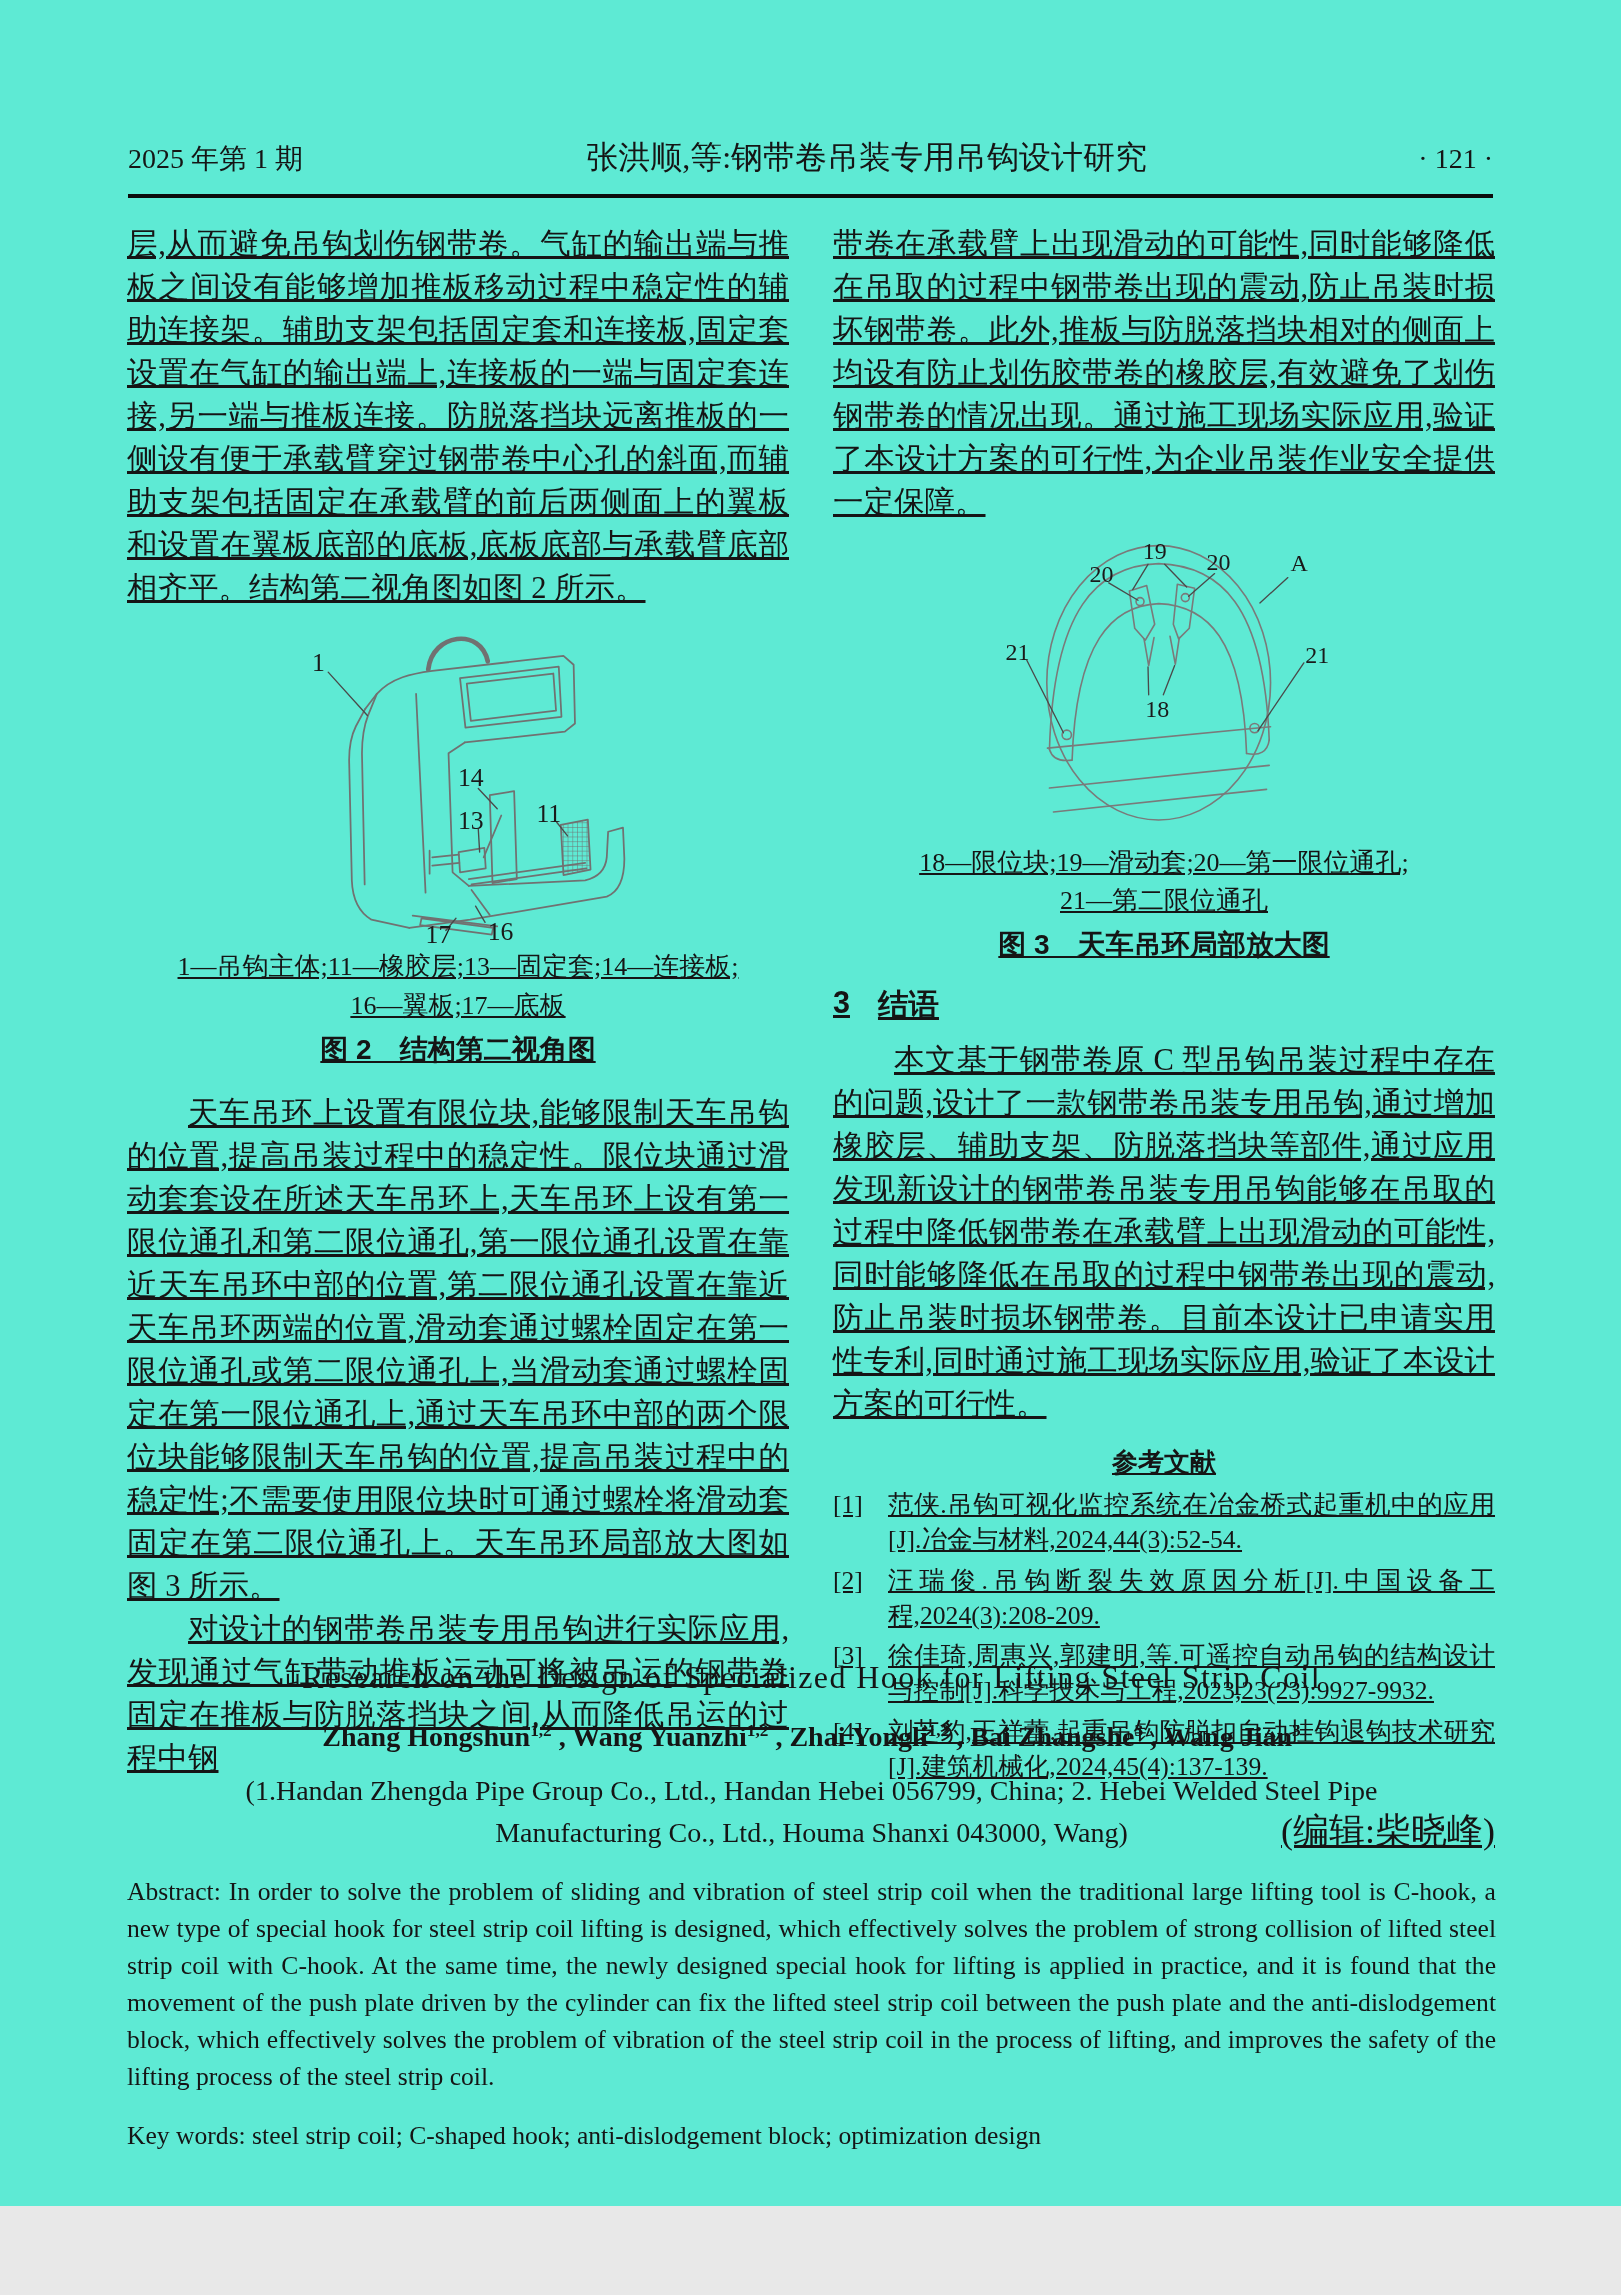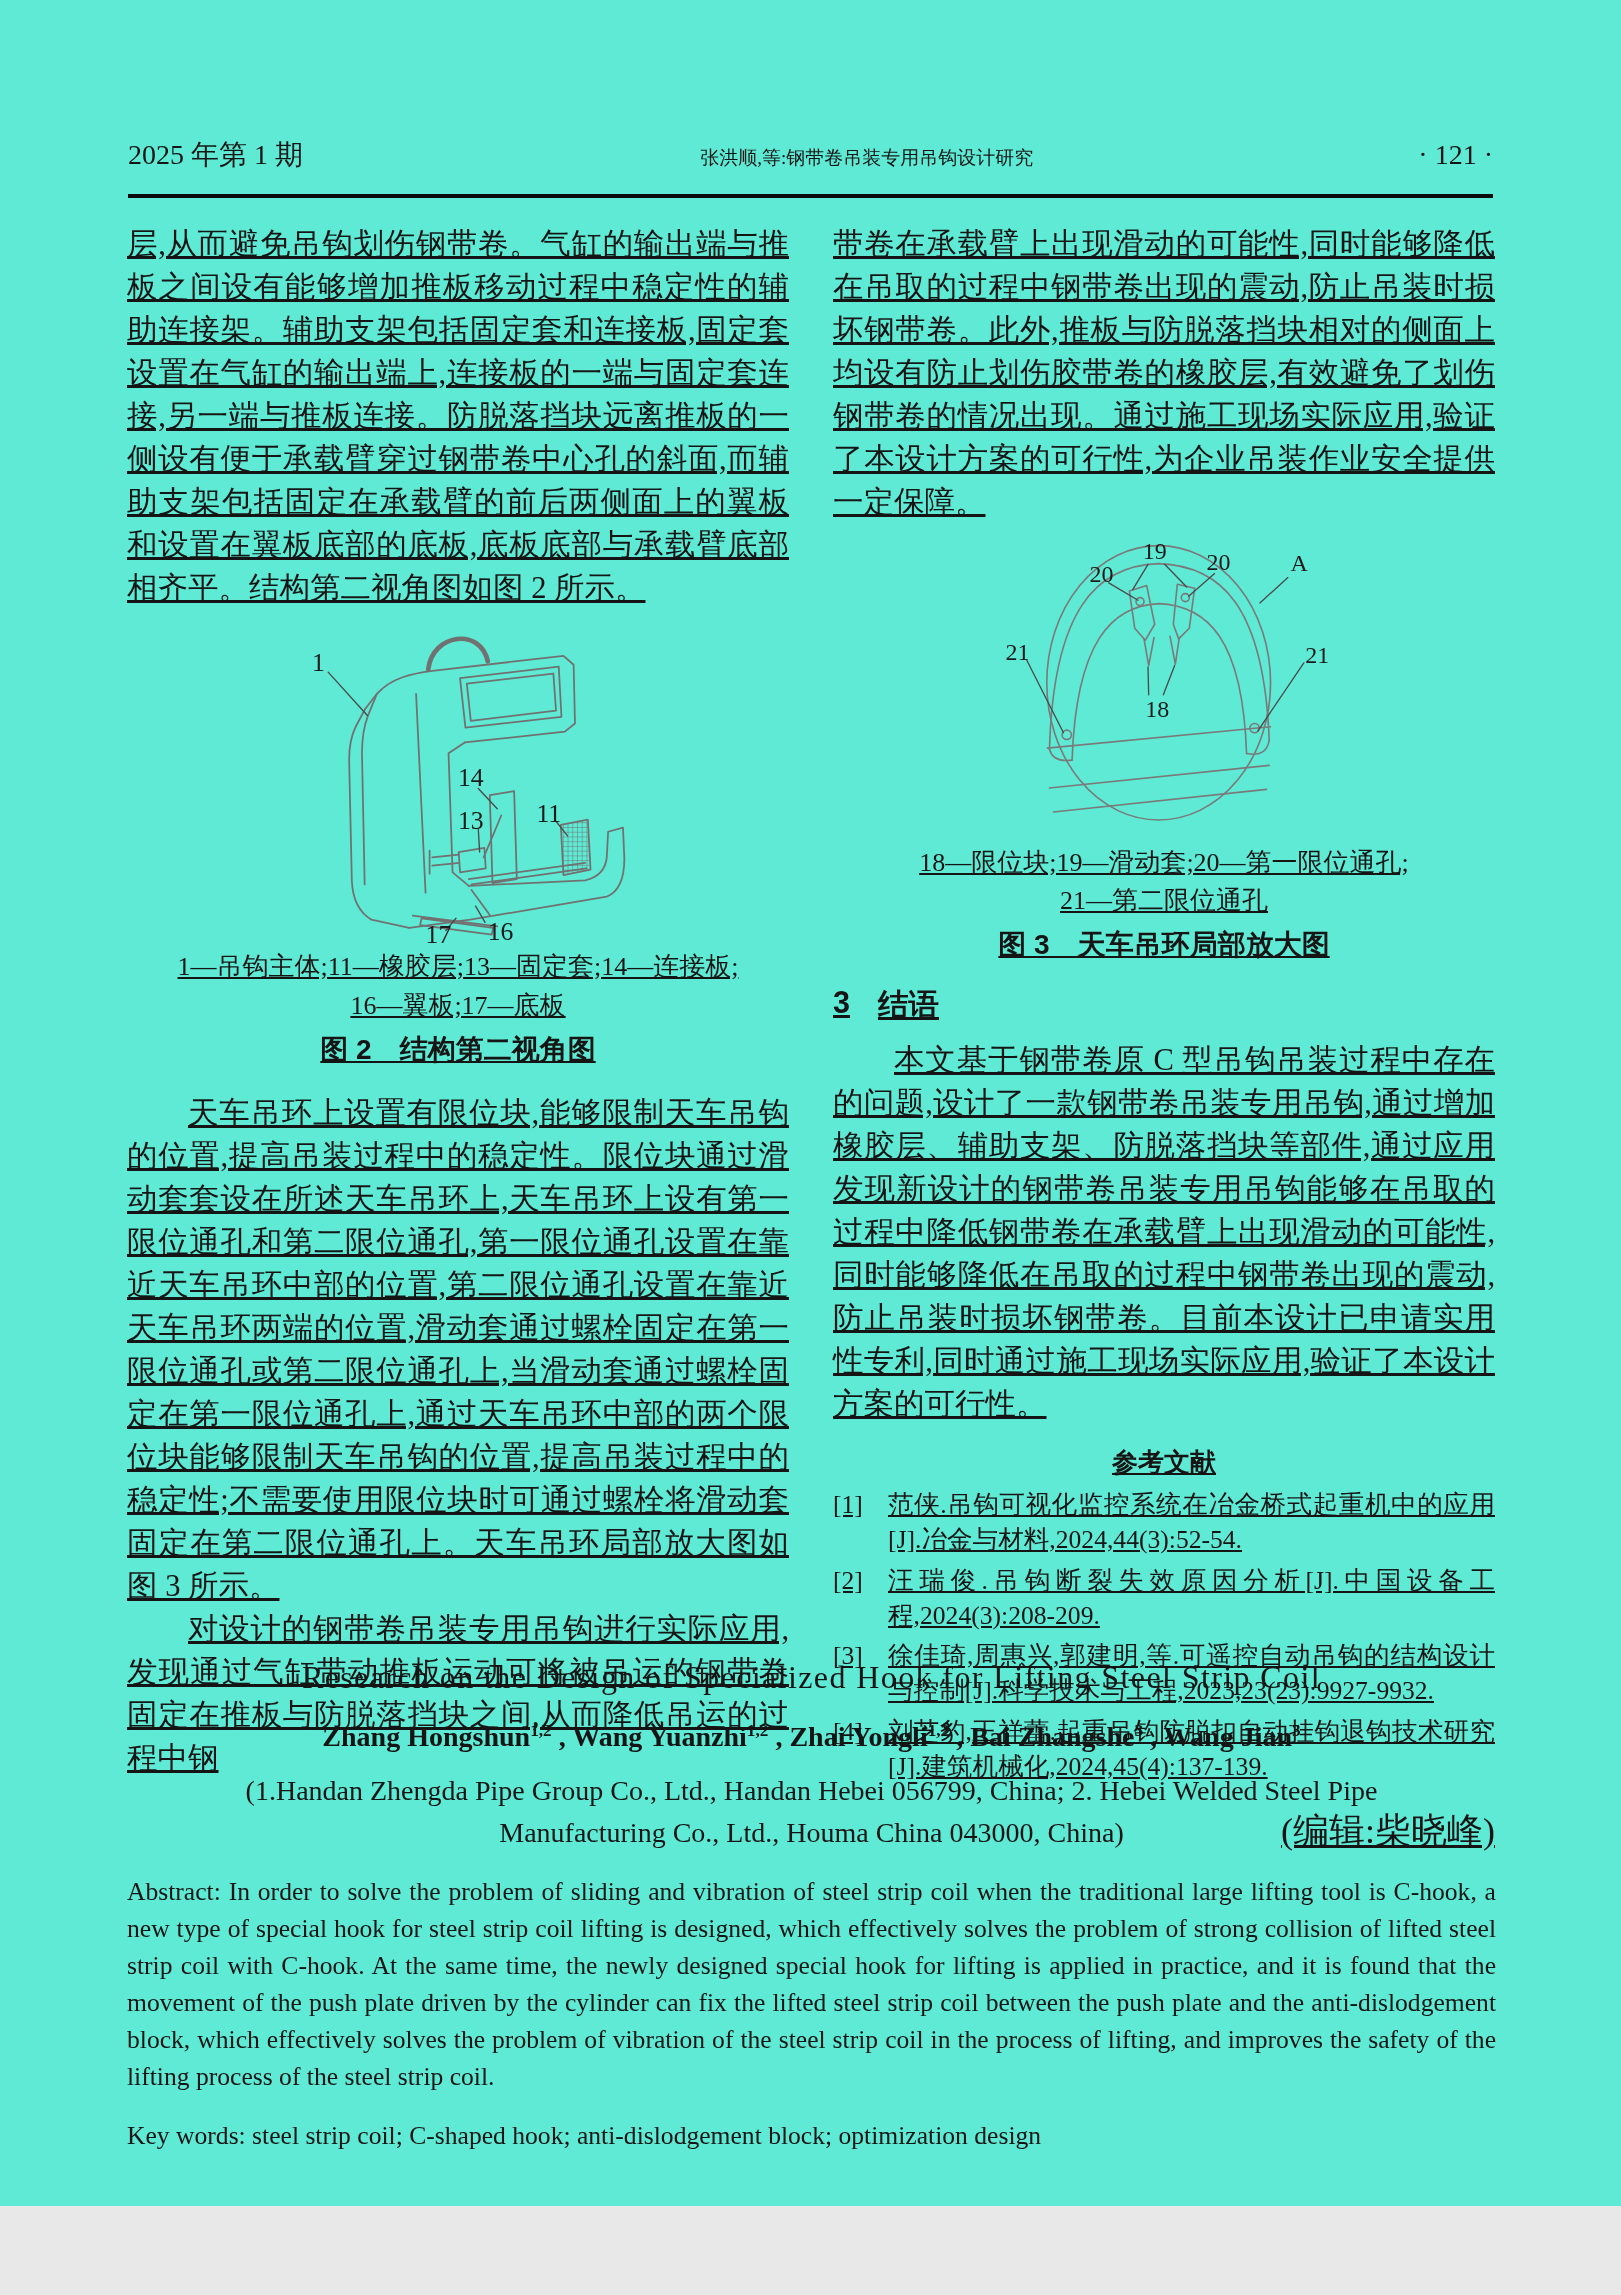--- a/index.html
+++ b/index.html
@@ -7,21 +7,21 @@
     position:relative; width:1622px; height:2206px;
     background:#5eead4; color:#151515; overflow:hidden;
     font-family:"Liberation Serif","DejaVu Serif",serif;
   }
   
   .header {
     position:absolute; left:128px; top:136px; width:1365px;
     display:flex; justify-content:space-between; align-items:baseline;
     font-size:28px;
   }
-  .header .center { font-size:19px;margin-left:12px; }
+  .header .center { font-size:32px;margin-left:12px; }
   .rule-thick {
     position:absolute; left:128px; top:194px; width:1365px; height:4.2px;
     background:#0c0c0c;
   }
   
   .col { position:absolute; top:223px; width:662px;text-decoration:underline; }
   .col-left  { left:127px; }
   .col-right { left:833px; }
   p.body { margin:0; font-size:30.5px; line-height:43px; text-align:justify; text-justify:inter-character; }
   p.indent { text-indent:61px; }
@@ -215,20 +215,20 @@
       <span><span>Wang Yuanzhi</span><sup>1,2</sup></span>
       <span>,</span>
       <span><span>Zhai Yongli</span><sup>1,2</sup></span>
       <span>,</span>
       <span><span>Bai Zhangshe</span><sup>3</sup></span>
       <span>,</span>
       <span><span>Wang Jian</span><sup>3</sup></span>
     </div>
     <div class="en-affil">
       <div>(1.Handan Zhengda Pipe Group Co., Ltd., Handan Hebei 056799, China; 2. Hebei Welded Steel Pipe</div>
-      <div>Manufacturing Co., Ltd., Houma China 043000, China)</div>
+      <div>Manufacturing Co., Ltd., Houma Shanxi 043000, Wang)</div>
     </div>
     <p class="en-abstract"><span>Abstract: </span><span>In order to solve the problem of sliding and vibration of steel strip coil when the traditional large lifting tool is C-hook, a new type of special hook for steel strip coil lifting is designed, which effectively solves the problem of strong collision of lifted steel strip coil with C-hook. At the same time, the newly designed special hook for lifting is applied in practice, and it is found that the movement of the push plate driven by the cylinder can fix the lifted steel strip coil between the push plate and the anti-dislodgement block, which effectively solves the problem of vibration of the steel strip coil in the process of lifting, and improves the safety of the lifting process of the steel strip coil.</span></p>
     <p class="en-keywords"><span>Key words: </span><span>steel strip coil; C-shaped hook; anti-dislodgement block; optimization design</span></p>
   </div>
 
 </div>
 
 
 </body></html>

